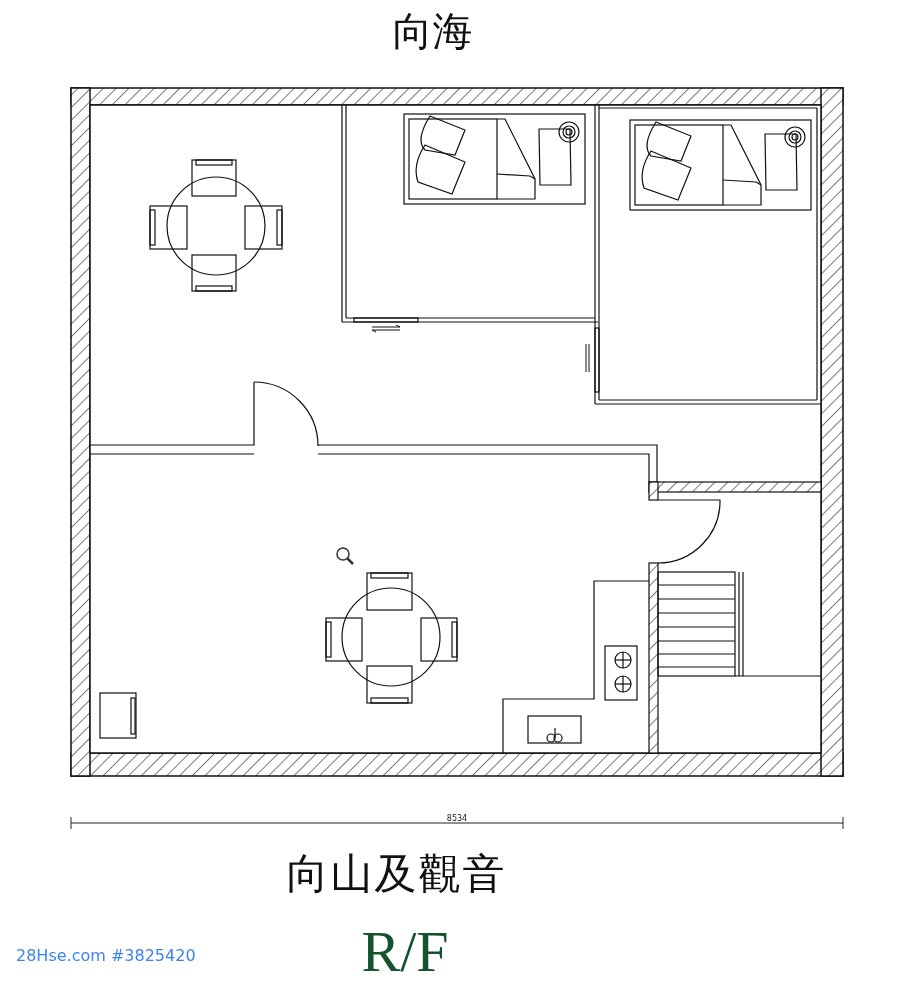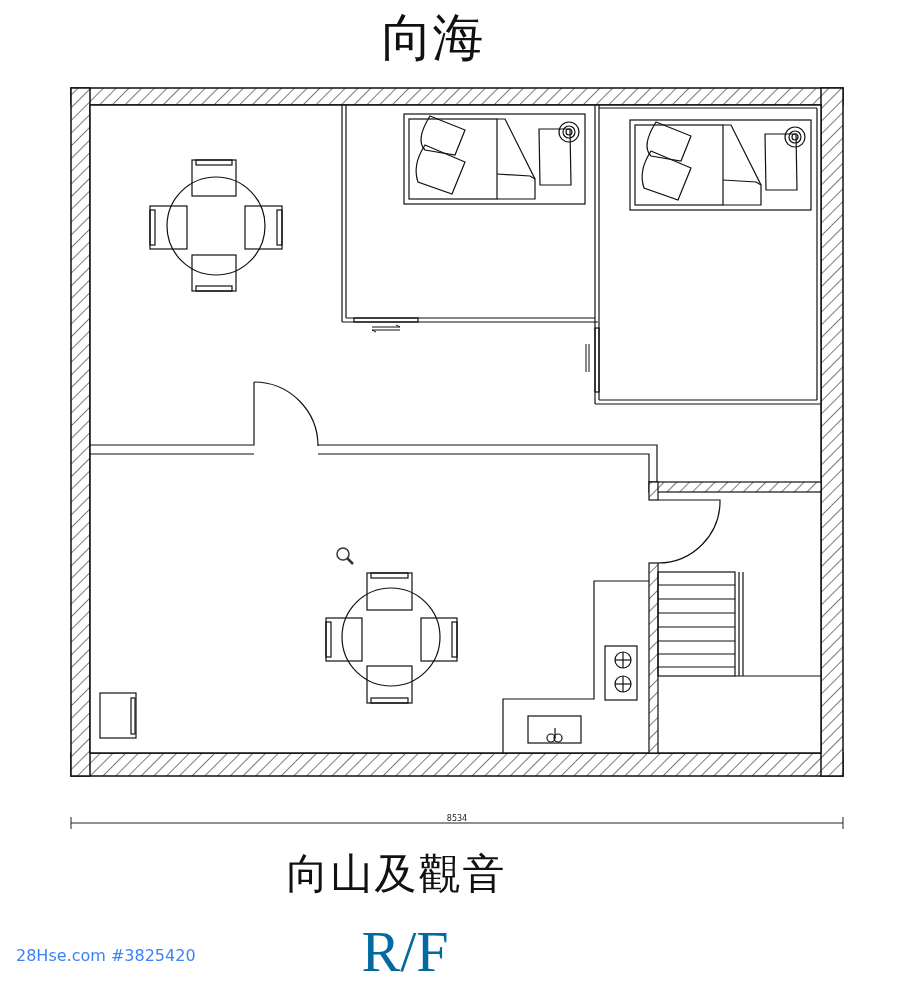--- a/index.html
+++ b/index.html
@@ -1,19 +1,19 @@
 <!DOCTYPE html>
 <html><head>
 <meta charset="utf-8">
 <style>
   html, body { margin:0; padding:0; background:#ffffff; }
   body { width:897px; height:990px; position:relative; overflow:hidden; font-family:"DejaVu Serif", serif; }
-  .title-top { position:absolute; top:4px; left:0; width:865px; text-align:center; font-size:51px; color:#111; font-family:Liberation Serif, serif; }
+  .title-top { position:absolute; top:4px; left:0; width:865px; text-align:center; font-size:40px; color:#111; font-family:Liberation Serif, serif; }
   .title-bottom { position:absolute; top:846px; left:0; width:793px; text-align:center; font-size:42px; color:#111; letter-spacing:2px; font-family:"DejaVu Serif", serif; }
-  .floor-label { position:absolute; top:918px; left:0; width:810px; text-align:center; font-size:58px; color:#0369a1; font-family:"Liberation Serif", serif; }
+  .floor-label { position:absolute; top:918px; left:0; width:810px; text-align:center; font-size:58px; color:#14532d; font-family:"Liberation Serif", serif; }
   .watermark { position:absolute; top:946px; left:16px; font-size:16px; color:#3b82f6; font-family:"DejaVu Sans", sans-serif; }
   svg.plan { position:absolute; left:0; top:0; }
   .dim-text { font-family:"DejaVu Sans", sans-serif; font-size:8px; fill:#222; }
 </style>
 </head>
 <body>
 
 <div class="title-top">向海</div>
 
 <svg class="plan" width="897" height="850" viewBox="0 0 897 850">

